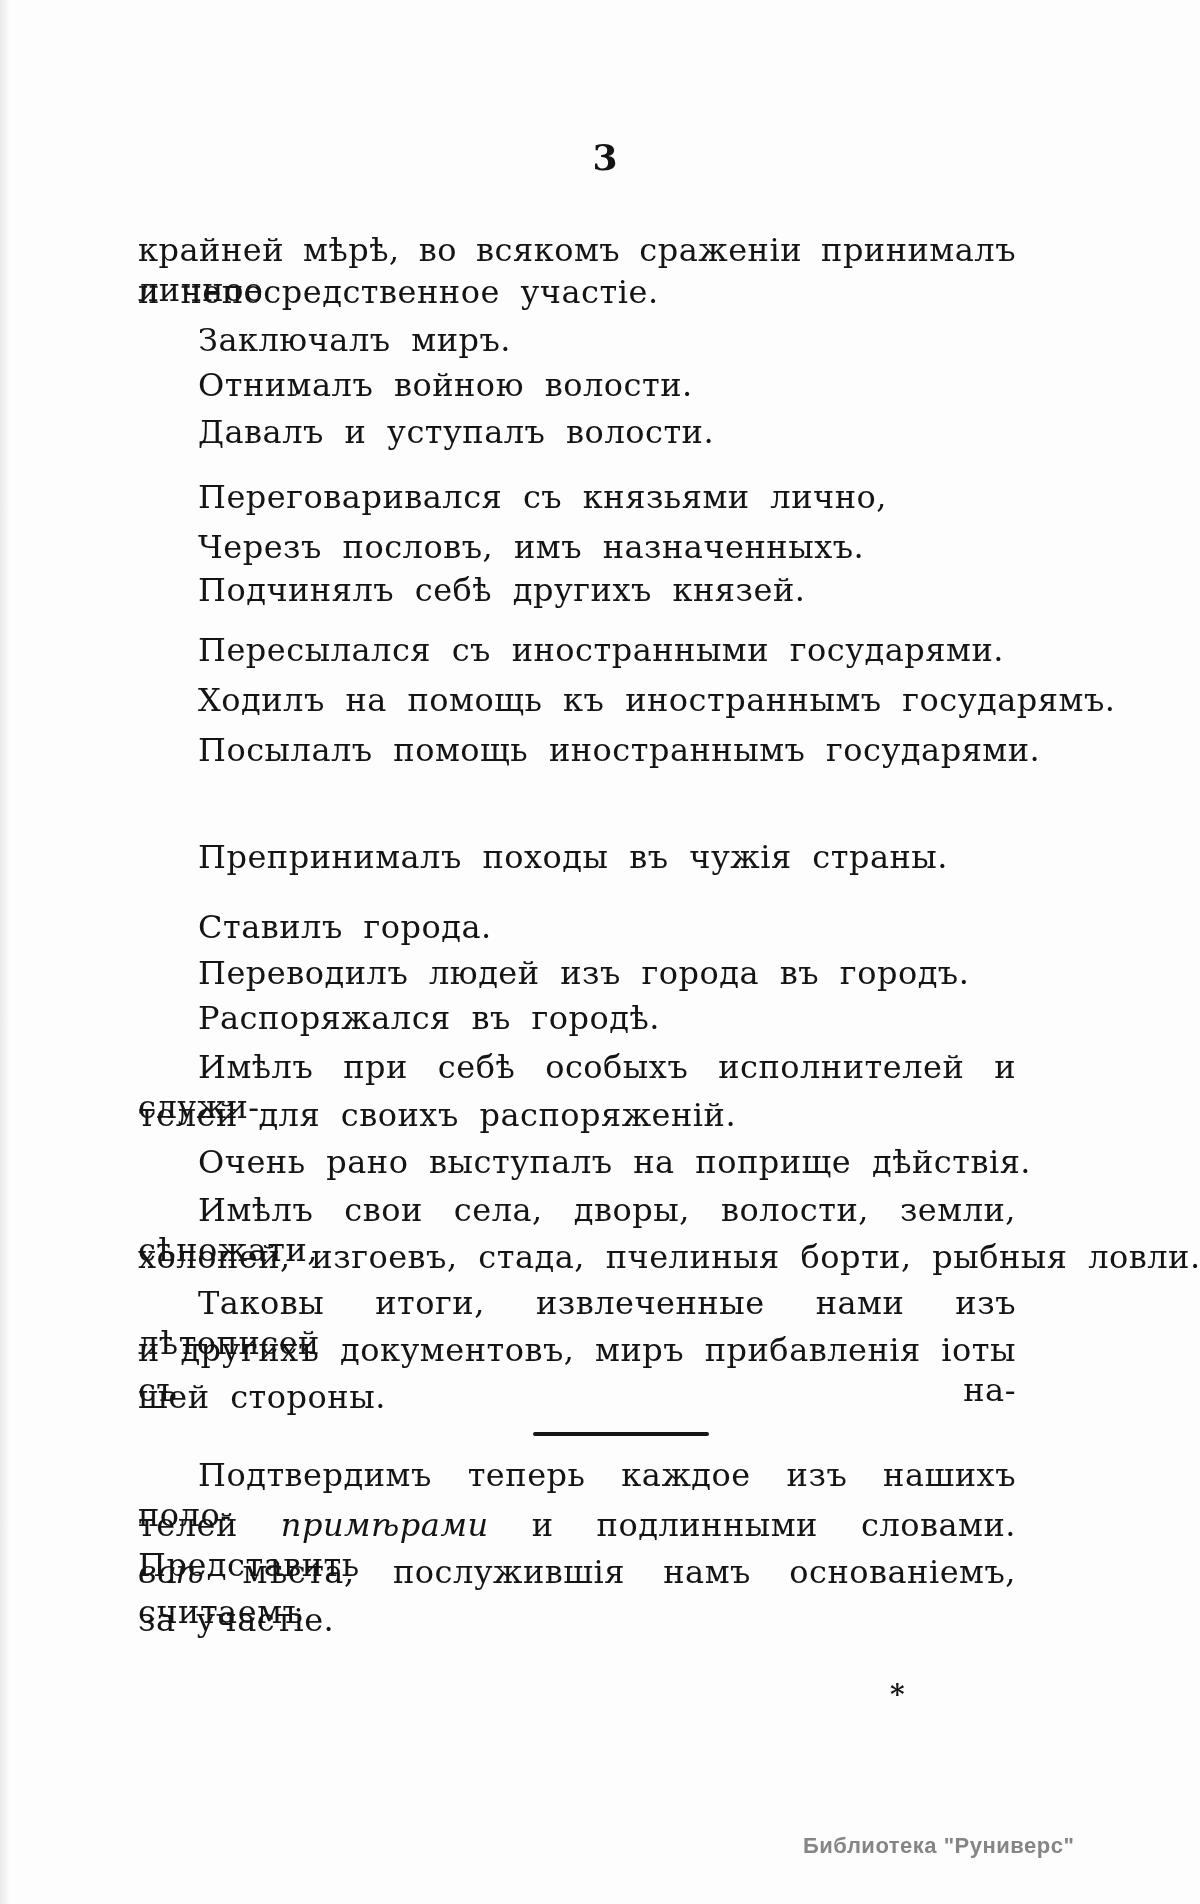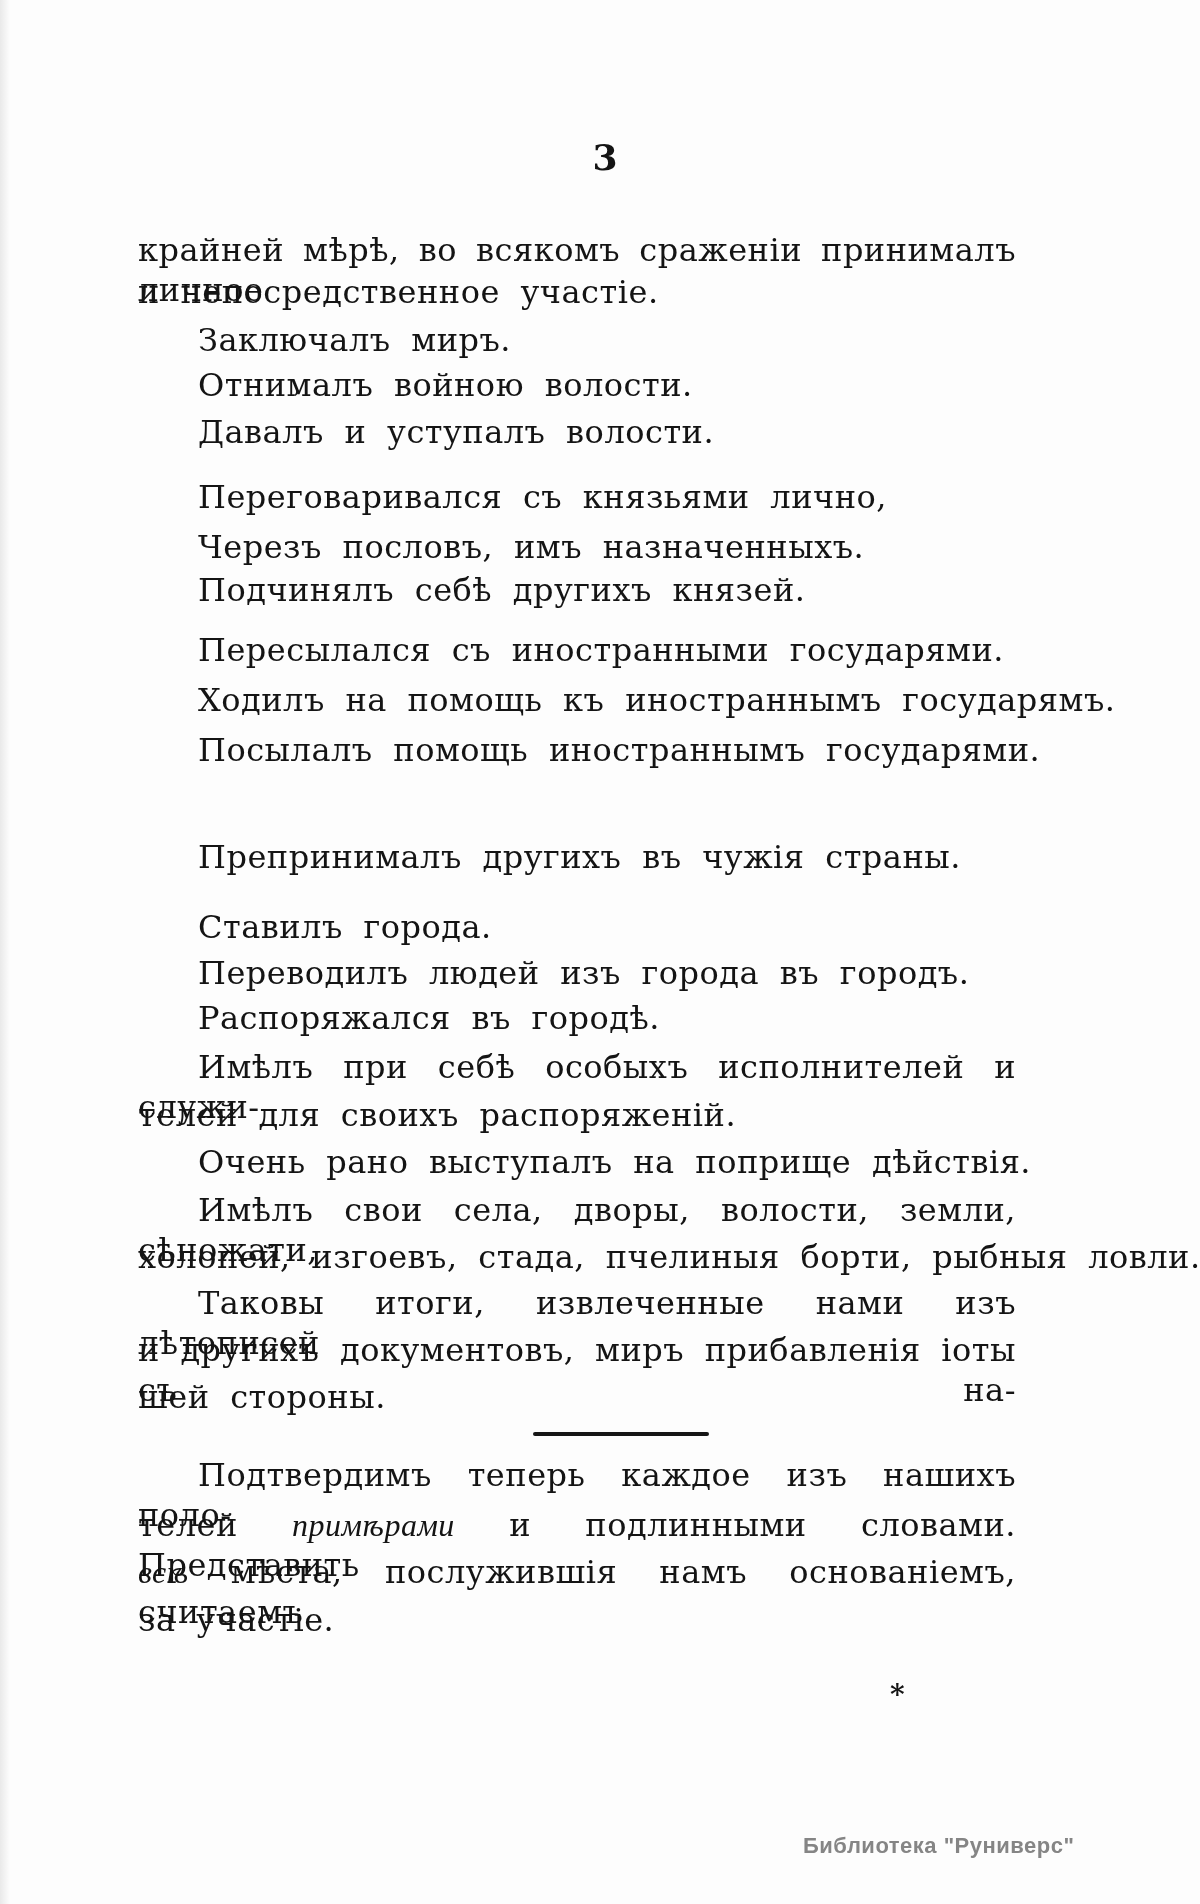--- a/index.html
+++ b/index.html
@@ -25,21 +25,21 @@
     font-size:32px;line-height:1.25;
     white-space:nowrap;word-spacing:10px;
     letter-spacing:0.5px;
   }
   .ind{text-indent:60px;}
   .jst{
     white-space:normal;
     text-align:justify;text-align-last:justify;
     word-spacing:normal;
   }
-  .it{font-style:italic;font-family:Liberation Serif, serif;}
+  .it{font-style:italic;}
   .ink-mark{
     position:absolute;top:388px;left:292px;
     font-size:24px;line-height:1;
   }
   .divider{
     position:absolute;top:1432px;left:533px;width:176px;height:4px;
     background:#161616;border-radius:2px;
   }
   .footnote-mark{
     position:absolute;top:1678px;left:890px;
@@ -65,21 +65,21 @@
   <div class="ln ind" style="top:320px">Заключалъ миръ.</div>
   <div class="ln ind" style="top:365px">Отнималъ войною волости.</div>
   <div class="ln ind" style="top:412px">Давалъ и уступалъ волости.</div>
   <span class="ink-mark">ʼ</span>
   <div class="ln ind" style="top:477px">Переговаривался съ князьями лично,</div>
   <div class="ln ind" style="top:527px">Черезъ пословъ, имъ назначенныхъ.</div>
   <div class="ln ind" style="top:570px">Подчинялъ себѣ другихъ князей.</div>
   <div class="ln ind" style="top:630px">Пересылался съ иностранными государями.</div>
   <div class="ln ind" style="top:680px">Ходилъ на помощь къ иностраннымъ государямъ.</div>
   <div class="ln ind" style="top:730px">Посылалъ помощь иностраннымъ государями.</div>
-  <div class="ln ind" style="top:837px">Препринималъ другихъ въ чужія страны.</div>
+  <div class="ln ind" style="top:837px">Препринималъ походы въ чужія страны.</div>
   <div class="ln ind" style="top:907px">Ставилъ города.</div>
   <div class="ln ind" style="top:953px">Переводилъ людей изъ города въ городъ.</div>
   <div class="ln ind" style="top:998px">Распоряжался въ городѣ.</div>
   <div class="ln ind jst" style="top:1047px">Имѣлъ при себѣ особыхъ исполнителей и служи-</div>
   <div class="ln" style="top:1095px">телей для своихъ распоряженій.</div>
   <div class="ln ind" style="top:1142px">Очень рано выступалъ на поприще дѣйствія.</div>
   <div class="ln ind jst" style="top:1190px">Имѣлъ свои села, дворы, волости, земли, сѣножати,</div>
   <div class="ln" style="top:1237px">холопей, изгоевъ, стада, пчелиныя борти, рыбныя ловли.</div>
   <div class="ln ind jst" style="top:1283px">Таковы итоги, извлеченные нами изъ лѣтописей</div>
   <div class="ln jst" style="top:1330px">и другихъ документовъ, миръ прибавленія іоты съ на-</div>

